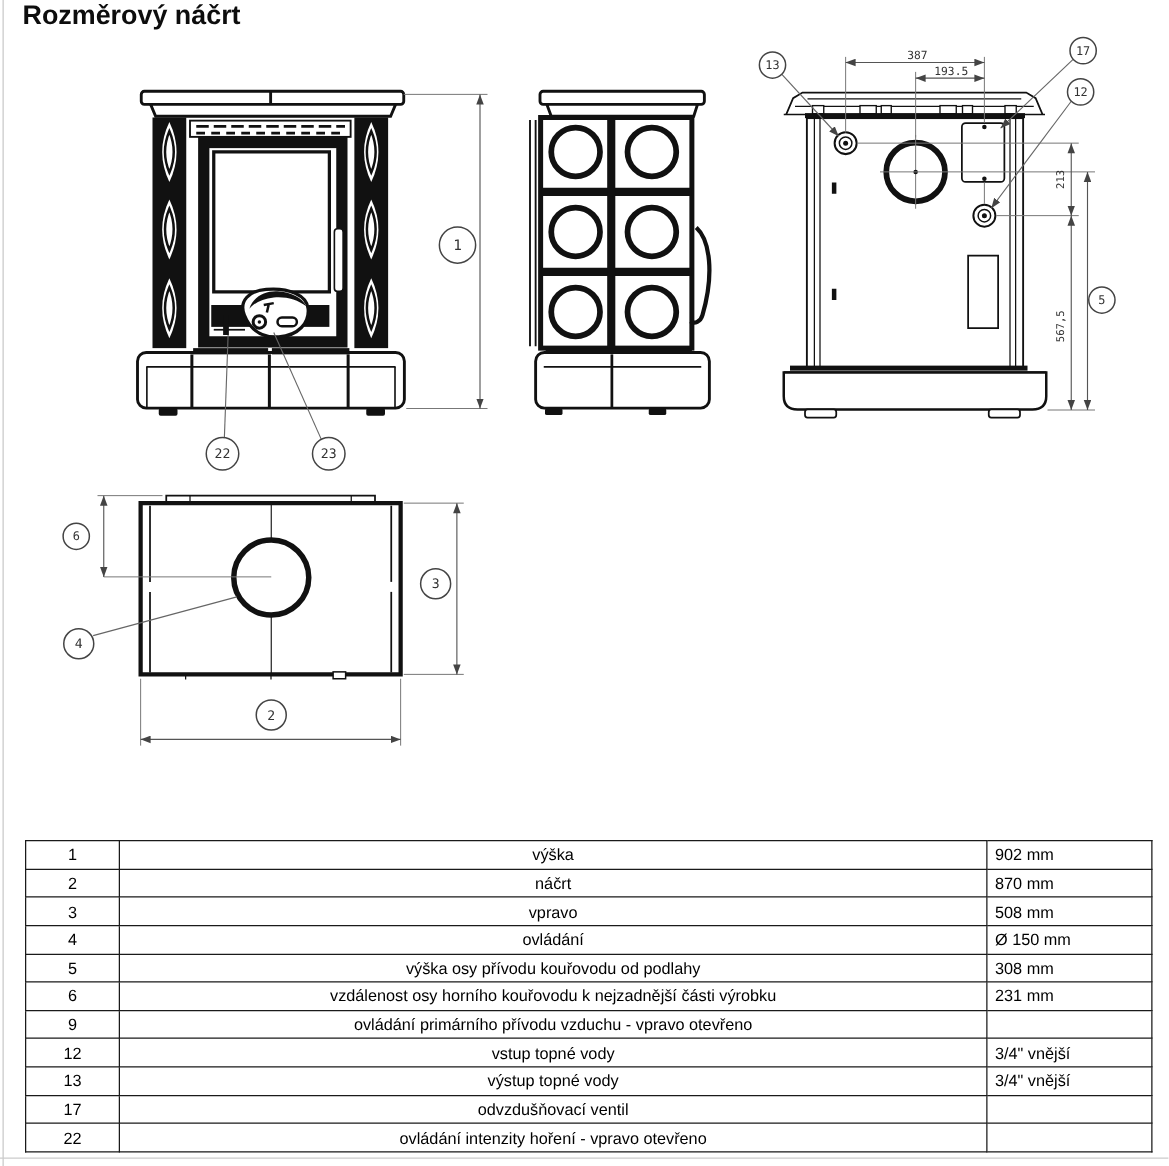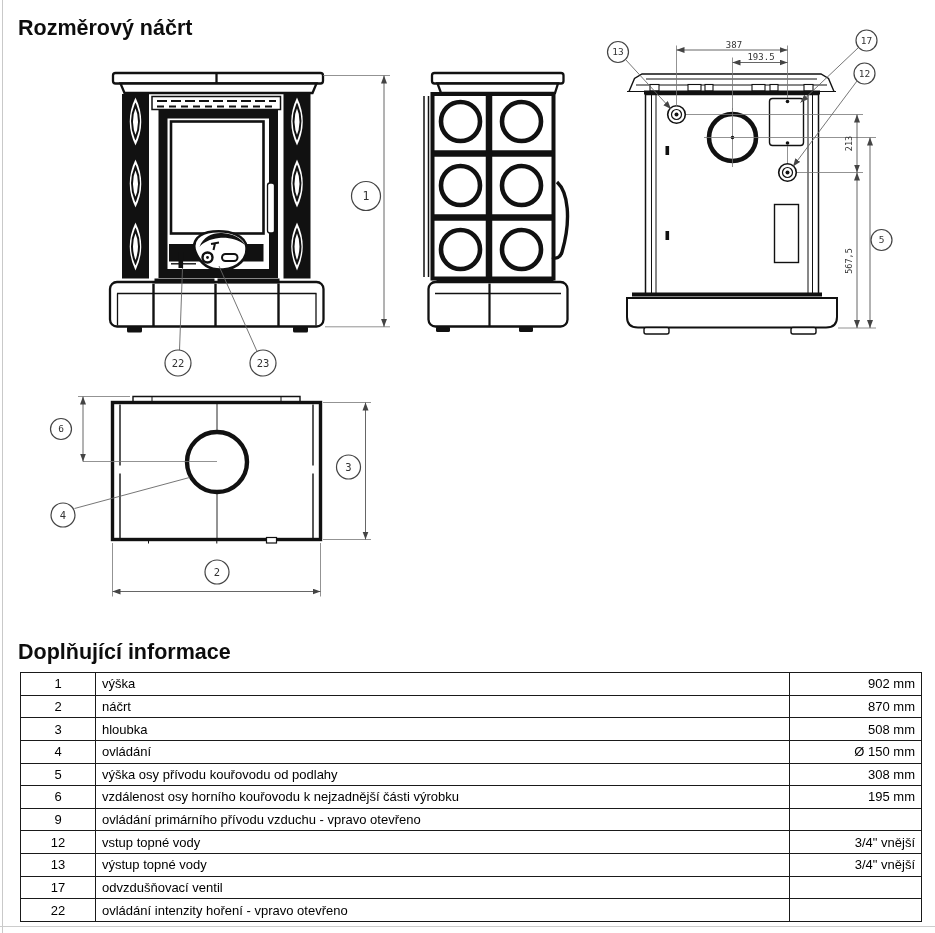--- a/index.html
+++ b/index.html
@@ -2,43 +2,43 @@
 <html><head>
 <meta charset="utf-8">
 <style>
   html,body{margin:0;padding:0;background:#fff;}
   .page{position:relative;width:935px;height:933px;background:#ffffff;overflow:hidden;
         font-family:"Liberation Sans","DejaVu Sans",sans-serif;color:#000;}
   .edge-left{position:absolute;left:2px;top:0;width:1px;height:933px;background:#c9c9c9;}
   .edge-bottom{position:absolute;left:0;top:926px;width:935px;height:1px;background:#cccccc;}
   h1.sec-title{position:absolute;margin:0;left:18px;font-weight:bold;color:#0d0d0d;
                font-size:21.5px;line-height:24px;letter-spacing:0;}
-  #title-drawing{top:16px;}
+  #title-drawing{top:0px;}
   #title-info{top:640px;}
   svg.drawing{position:absolute;left:0;top:26px;}
   
   .ln1{stroke:#111;stroke-width:1.4;fill:none}
   .ln2{stroke:#111;stroke-width:2.3;fill:none}
   .ln2f{stroke:#111;stroke-width:2.3;fill:#fff}
   .thin{stroke:#111;stroke-width:1.1;fill:#fff}
   .ring{fill:#fff;stroke:#111;stroke-width:4.6}
   .ext{stroke:#777;stroke-width:0.8;fill:none}
   .dim{stroke:#555;stroke-width:0.9;fill:none}
   .ldr{stroke:#666;stroke-width:0.9;fill:none}
   .co{fill:#fff;stroke:#444;stroke-width:1.2}
   .cot{font-family:"DejaVu Sans Mono","Liberation Mono",monospace;fill:#333;text-anchor:middle}
   .dimt{font-family:"DejaVu Sans Mono","Liberation Mono",monospace;fill:#333;text-anchor:middle}
   
   table.info{position:absolute;left:20px;top:672px;width:901px;height:250px;
              border-collapse:collapse;table-layout:fixed;font-size:13px;color:#000;}
   table.info td{border:1.6px solid #1a1a1a;padding:0 6px;height:20.1px;
                 white-space:nowrap;overflow:hidden;vertical-align:middle;}
   td.c-num{text-align:center;padding:0;}
-  td.c-desc{text-align:left;}
-  td.c-val{text-align:right;}
+  td.c-desc{text-align:center;}
+  td.c-val{text-align:left;}
 </style>
 </head>
 <body>
 
 <div class="page">
   <div class="edge-left"></div>
   <div class="edge-bottom"></div>
 
   <h1 class="sec-title" id="title-drawing">Rozměrový náčrt</h1>
 
@@ -291,58 +291,57 @@
       </g>
 
       <line x1="74.5" y1="508.5" x2="189.5" y2="477.5" class="ldr"></line>
       <g>
         <circle cx="63" cy="515" r="12" class="co"></circle>
         <text x="63" y="518.7" font-size="10.5" class="cot">4</text>
       </g>
     </g>
   </svg>
 
-  <h1 class="sec-title" id="title-info">Doplňující informace</h1>
 
   <table class="info">
     <colgroup>
         <col style="width:75px">
         <col style="width:694px">
         <col style="width:132px">
       </colgroup>
     <tbody>
       <tr>
         <td class="c-num">1</td>
         <td class="c-desc">výška</td>
         <td class="c-val">902 mm</td>
       </tr>
       <tr>
         <td class="c-num">2</td>
         <td class="c-desc">náčrt</td>
         <td class="c-val">870 mm</td>
       </tr>
       <tr>
         <td class="c-num">3</td>
-        <td class="c-desc">hloubka</td>
+        <td class="c-desc">vpravo</td>
         <td class="c-val">508 mm</td>
       </tr>
       <tr>
         <td class="c-num">4</td>
         <td class="c-desc">ovládání</td>
         <td class="c-val">Ø 150 mm</td>
       </tr>
       <tr>
         <td class="c-num">5</td>
         <td class="c-desc">výška osy přívodu kouřovodu od podlahy</td>
         <td class="c-val">308 mm</td>
       </tr>
       <tr>
         <td class="c-num">6</td>
         <td class="c-desc">vzdálenost osy horního kouřovodu k nejzadnější části výrobku</td>
-        <td class="c-val">195 mm</td>
+        <td class="c-val">231 mm</td>
       </tr>
       <tr>
         <td class="c-num">9</td>
         <td class="c-desc">ovládání primárního přívodu vzduchu - vpravo otevřeno</td>
         <td class="c-val"></td>
       </tr>
       <tr>
         <td class="c-num">12</td>
         <td class="c-desc">vstup topné vody</td>
         <td class="c-val">3/4" vnější</td>

